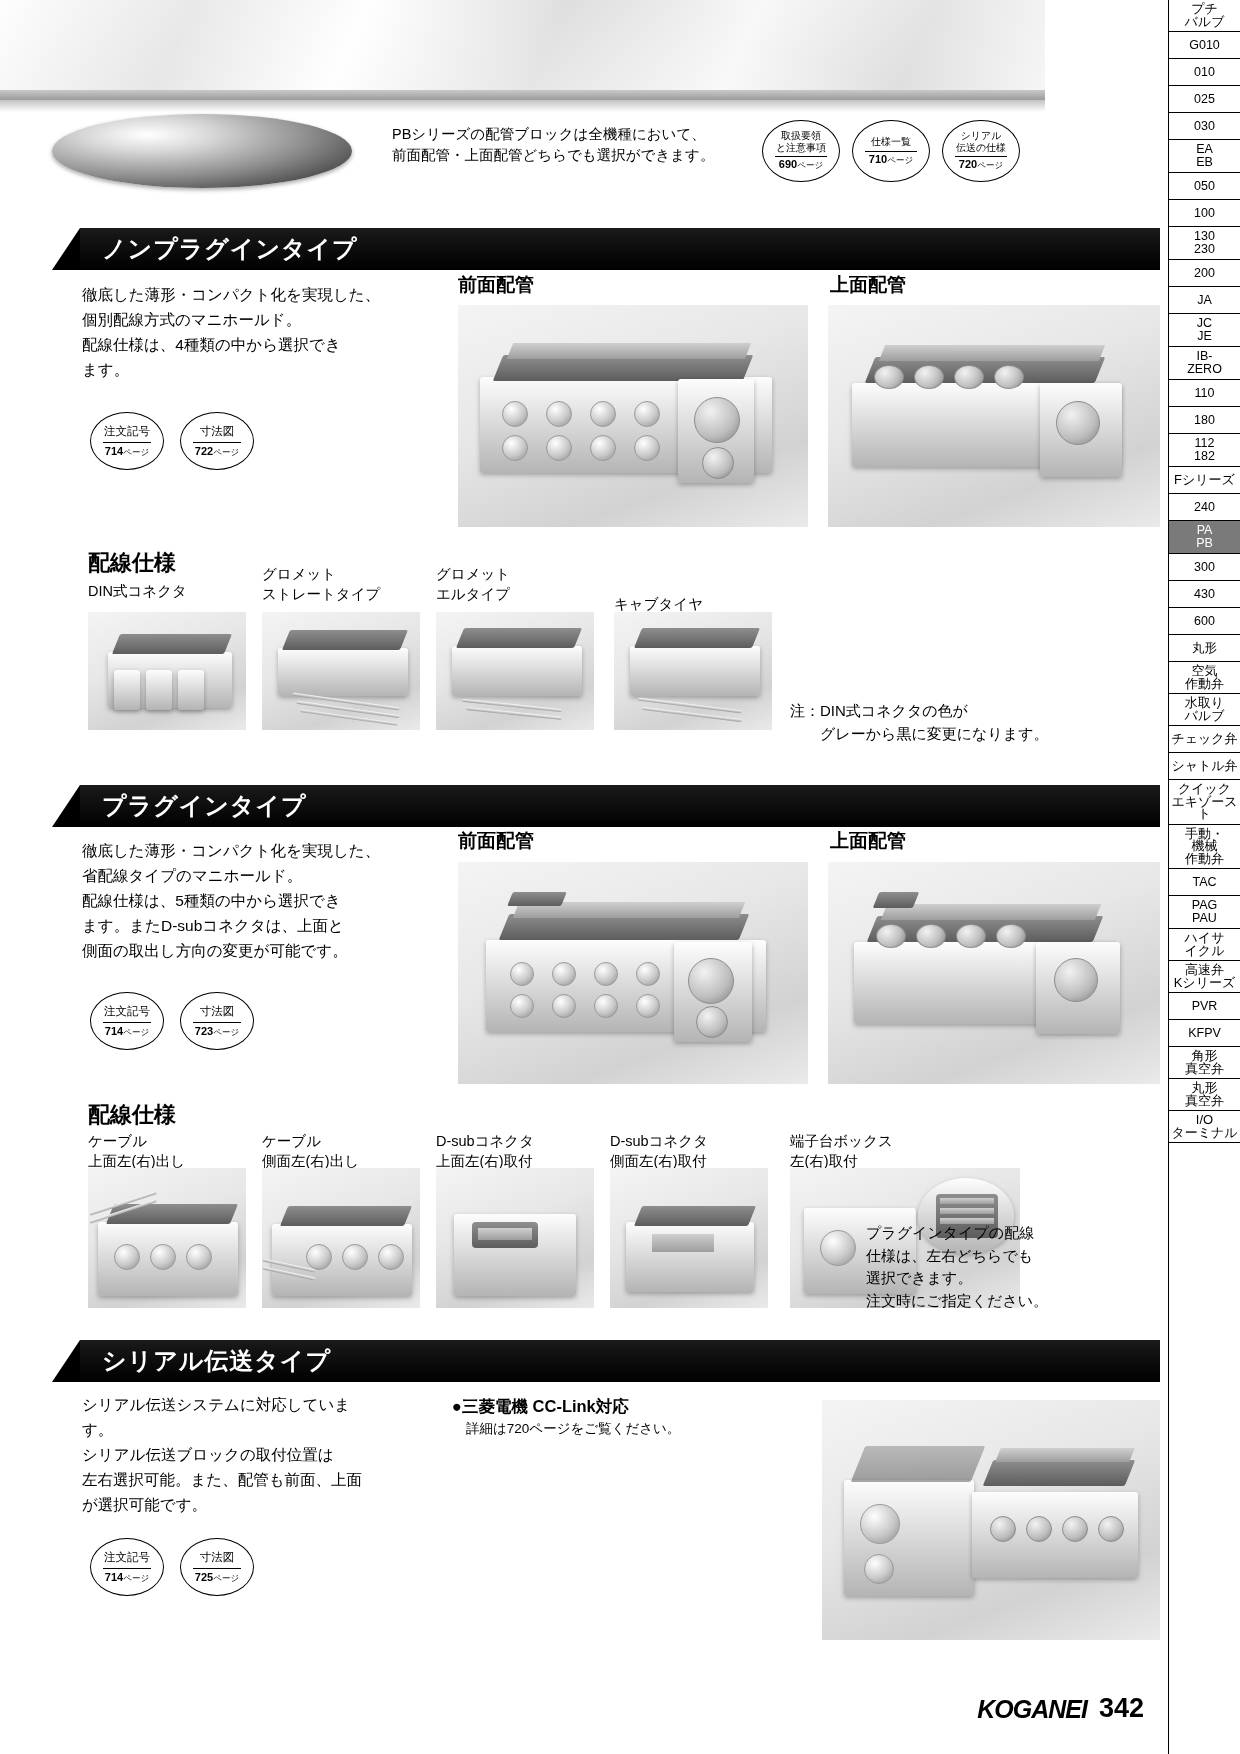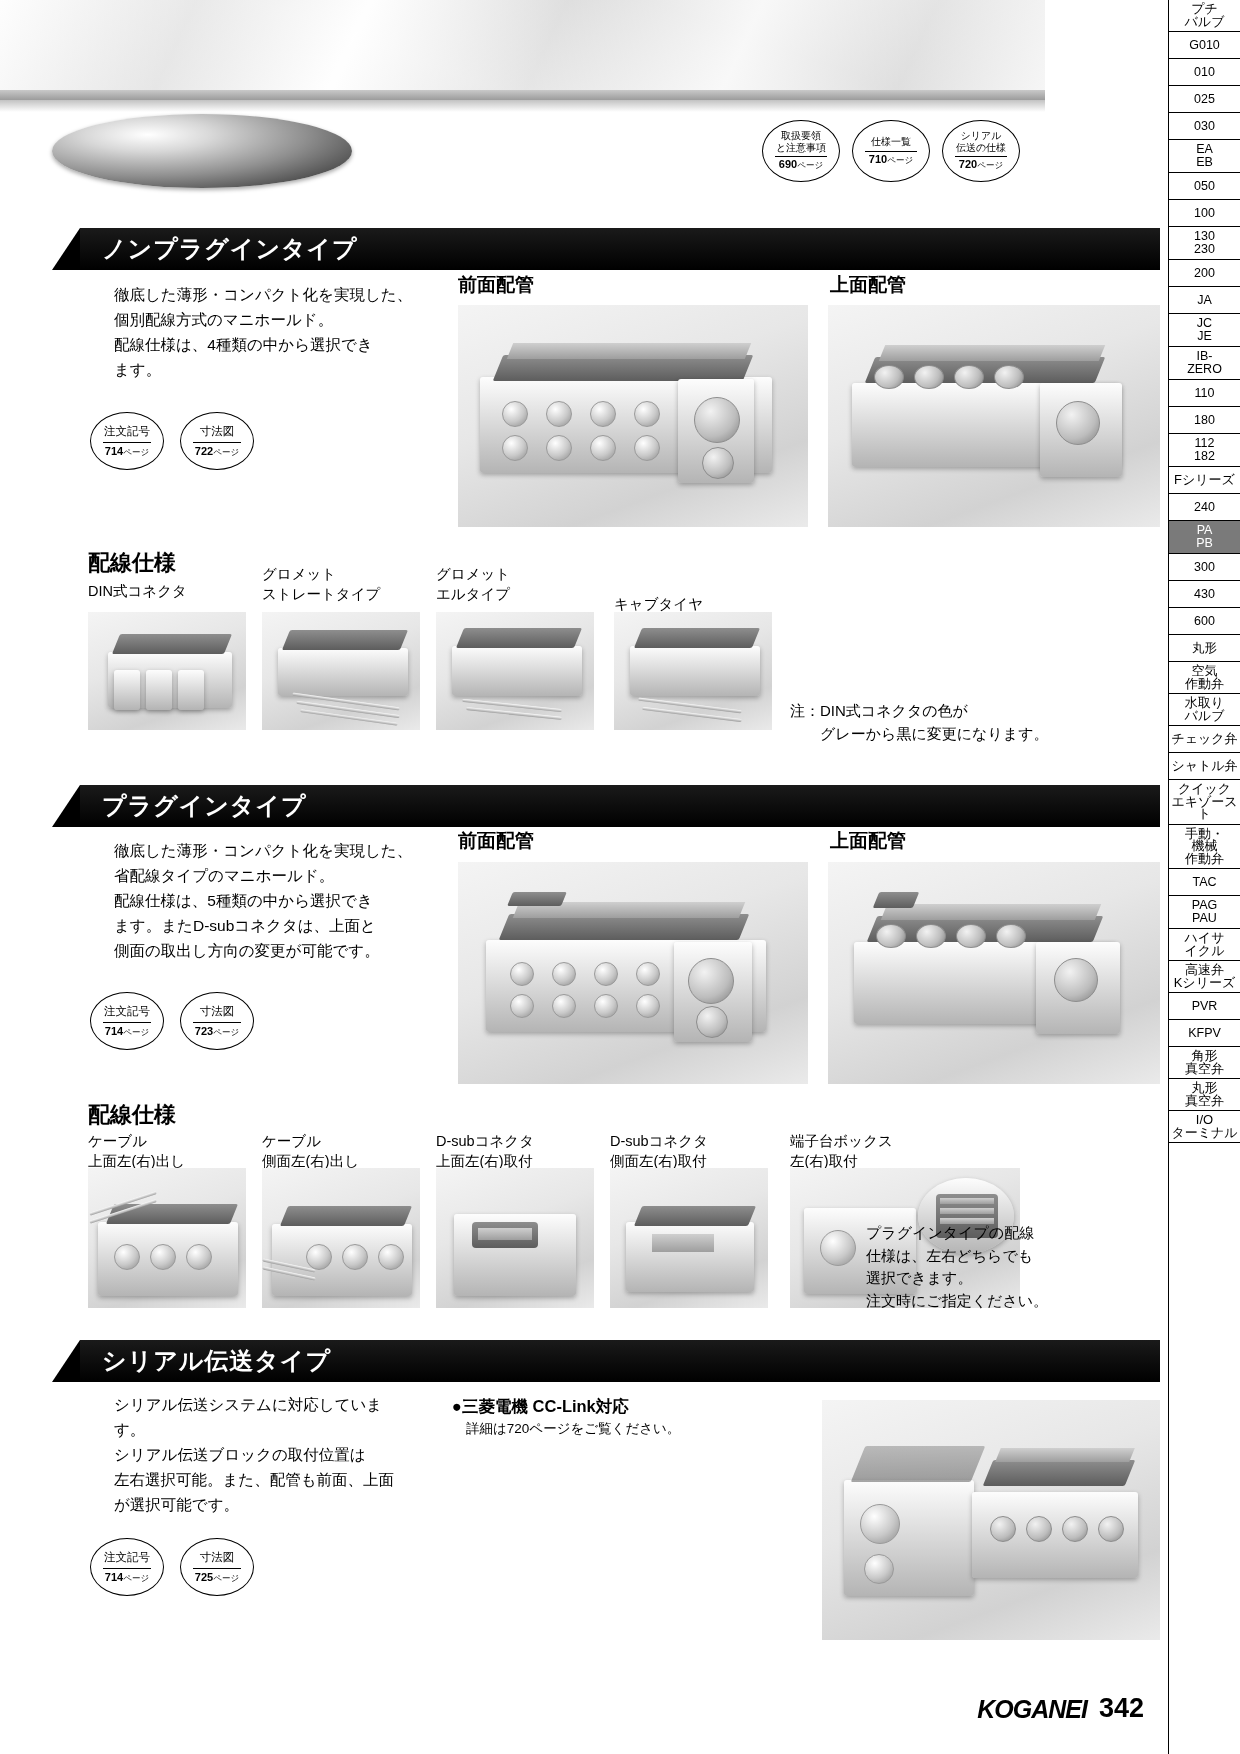--- a/index.html
+++ b/index.html
@@ -86,21 +86,21 @@
     color:#fff; font-size:24px; font-weight:bold;
     display:flex; align-items:center; padding-left:22px;
     letter-spacing:1px;
   }
   .secbar:before{
     content:""; position:absolute; left:-28px; top:0; width:28px; height:42px;
     background:#000;
     clip-path:polygon(100% 0,100% 100%,0 100%);
   }
 
-  .body-text{ position:absolute; font-size:15.5px; line-height:1.62; color:#000;margin-left:32px;}
+  .body-text{ position:absolute; font-size:15.5px; line-height:1.62; color:#000;}
   .sub-h{ position:absolute; font-size:19px; font-weight:bold; color:#000;}
   .cap{ position:absolute; font-size:14.5px; line-height:1.35; color:#000;}
   .note{ position:absolute; font-size:15px; line-height:1.5; color:#000;}
 
   
   .cbadge{
     position:absolute; width:74px; height:58px; border-radius:50%;
     border:1.5px solid #000; background:#fff;
     display:flex; flex-direction:column; align-items:center; justify-content:center;
     font-size:11.5px; color:#000;
@@ -291,20 +291,22 @@
     <span>I/O</span>
     <span>ターミナル</span>
   </div>
 </div>
 
 <div class="logo-wrap">
   <div class="logo-ellipse"></div>
 </div>
 
 <div class="head-text">
+  <div class="head-sub" style="white-space:pre-line">PBシリーズの配管ブロックは全機種において、
+前面配管・上面配管どちらでも選択ができます。</div>
 </div>
 
 <div class="badge" style="left:762px; top:120px;">
   <div>取扱要領</div>
   <div>と注意事項</div>
   <div class="line"></div>
   <div class="pg"><span>690</span><small>ページ</small></div>
 </div>
 <div class="badge" style="left:852px; top:120px;">
   <div>仕様一覧</div>

